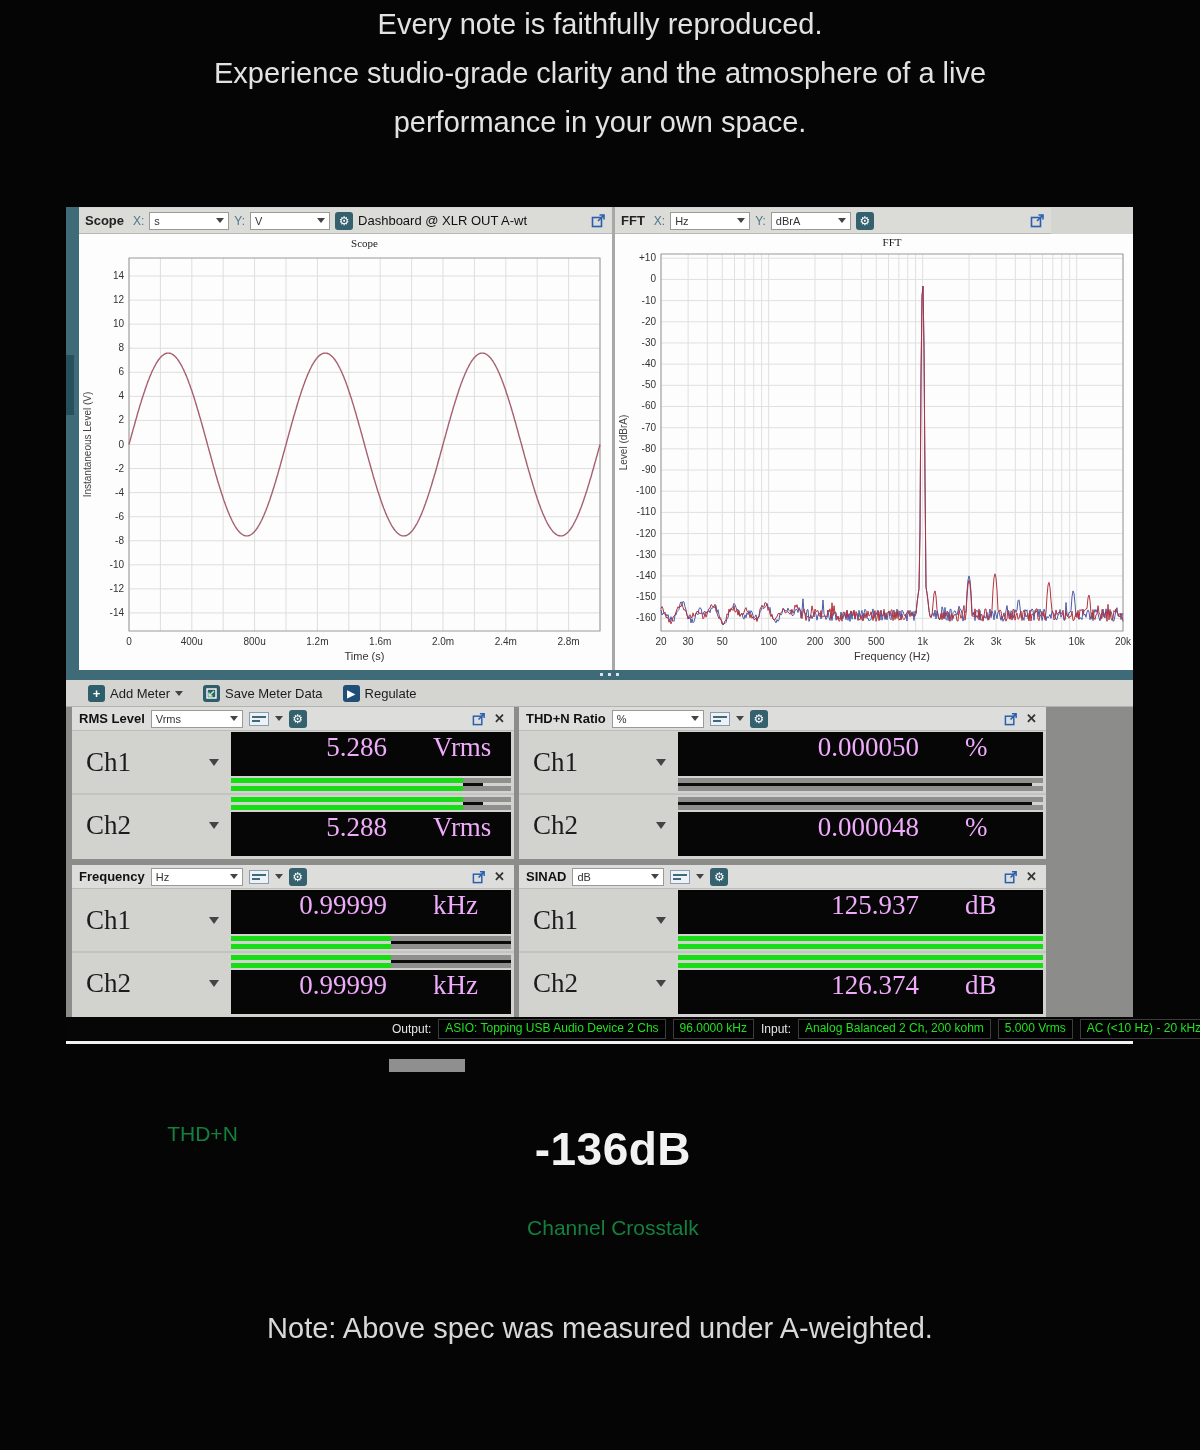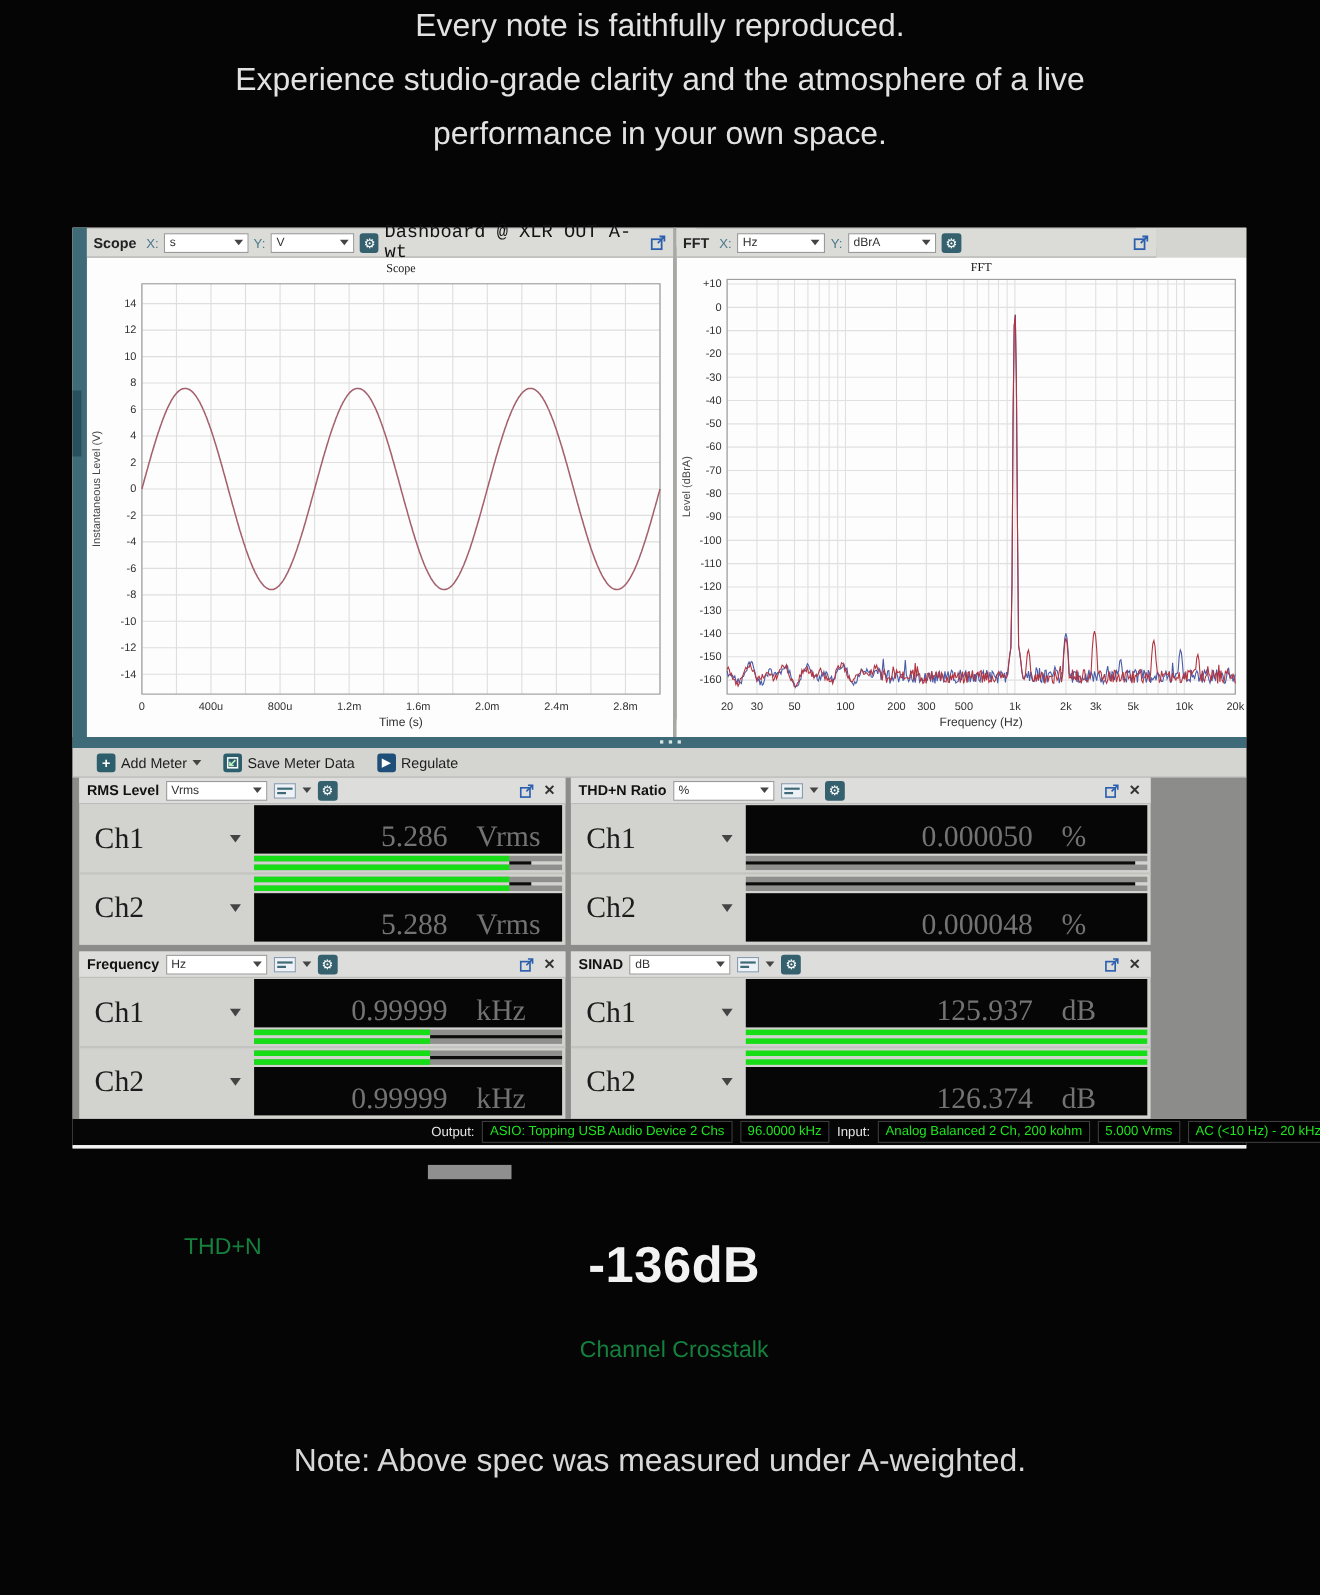--- a/index.html
+++ b/index.html
@@ -17,21 +17,21 @@
   .panel.scope{left:13px;width:533px;}
   .panel.fft{left:549px;width:436px;border-radius:19px;}
   .plots .gap{position:absolute;left:546px;top:0;width:3px;height:463px;background:#a8a8a6;}
   .phead{height:26px;background:#dbdbd8;border-bottom:1px solid #b9b9b6;display:flex;align-items:center;gap:5px;padding:0 6px;box-sizing:border-box;font-size:13px;color:#222;}
   .phead .ptitle{font-weight:bold;margin-right:4px;}
   .axlab{color:#49798c;font-size:12px;}
   .dd{background:#fff;border:1px solid #9a9a9a;height:18px;display:inline-flex;align-items:center;justify-content:space-between;padding:0 4px;font-size:11px;color:#333;box-sizing:border-box;}
   .dd.w80{width:80px;}.dd.w90{width:92px;}
   .caret{width:0;height:0;border-left:4px solid transparent;border-right:4px solid transparent;border-top:5px solid #444;display:inline-block;}
   .gear{width:18px;height:18px;border-radius:3px;background:#35616f;color:#fff;font-size:12px;line-height:18px;text-align:center;display:inline-block;}
-  .serif{font-family:Liberation Mono, monospace;font-size:17px;color:#111;}
+  .serif{font-family:Liberation Sans, sans-serif;font-size:13px;color:#111;}
   .popout svg,.saveicon svg{display:block;}
   .spacer{flex:1;}
   .xbtn{color:#333;font-size:13px;font-weight:bold;padding:0 2px;}
   .chart{position:absolute;left:0;top:26px;}
 
   
   .splitter{height:10px;background:#3e6b77;position:relative;}
   .splitter .dots{position:absolute;left:50%;top:3px;width:22px;height:3px;display:flex;gap:5px;}
   .splitter .dots i{width:3px;height:3px;background:#d8e4e8;display:block;}
   .toolbar{height:26px;background:#d4d4d1;border-bottom:1px solid #b2b2b0;display:flex;align-items:center;gap:8px;padding-left:16px;font-size:13px;color:#1c1c1c;}
@@ -50,21 +50,21 @@
   .mhead .mtitle{font-weight:bold;font-size:13px;color:#111;}
   .mini{width:20px;height:14px;background:#eef2f7;border:1px solid #8a9cb0;box-sizing:border-box;display:inline-block;position:relative;}
   .mini i{position:absolute;left:2px;right:2px;height:2px;background:#3e6b77;}
   .mini i.a{top:3px;} .mini i.b{top:7px;width:8px;}
   .mbody{padding:1px 0 3px 0;font-family:Liberation Serif, serif;}
   .chrow{display:flex;align-items:stretch;}
   .chrow + .chrow{border-top:2px solid #c3c3c0;}
   .chlabel{width:133px;display:flex;align-items:center;justify-content:space-between;padding:0 12px 0 14px;font-size:27px;color:#1c1c1c;}
   .chlabel .caret{border-top-width:7px;border-left-width:5px;border-right-width:5px;}
   .chright{flex:1;padding-right:3px;display:flex;flex-direction:column;justify-content:flex-start;}
-  .lcd{background:#060606;height:44px;display:flex;align-items:flex-end;justify-content:flex-end;gap:26px;padding-right:12px;font-size:27px;color:#737373;}
+  .lcd{background:#060606;height:44px;display:flex;align-items:flex-start;justify-content:flex-end;gap:46px;padding-right:12px;font-size:27px;color:#f0abfc;}
   .lcd .lcd-unit{min-width:66px;text-align:left;}
   .bar{position:relative;height:13px;margin:2px 0;}
   .bar .stripe{position:absolute;left:0;width:100%;height:5px;background:#8f8f8d;}
   .bar .stripe.s2{top:8px;} .bar .stripe.s1{top:0;}
   .bar .fill{height:100%;background:#17dd17;}
   .bar .peak{position:absolute;top:5px;height:3px;background:#0c0c0c;}
 
   
   .statusbar{height:24px;background:#060606;display:flex;align-items:center;gap:7px;padding-left:326px;font-size:12px;box-sizing:border-box;}
   .statusbar .slabel{color:#e6e6e6;}

